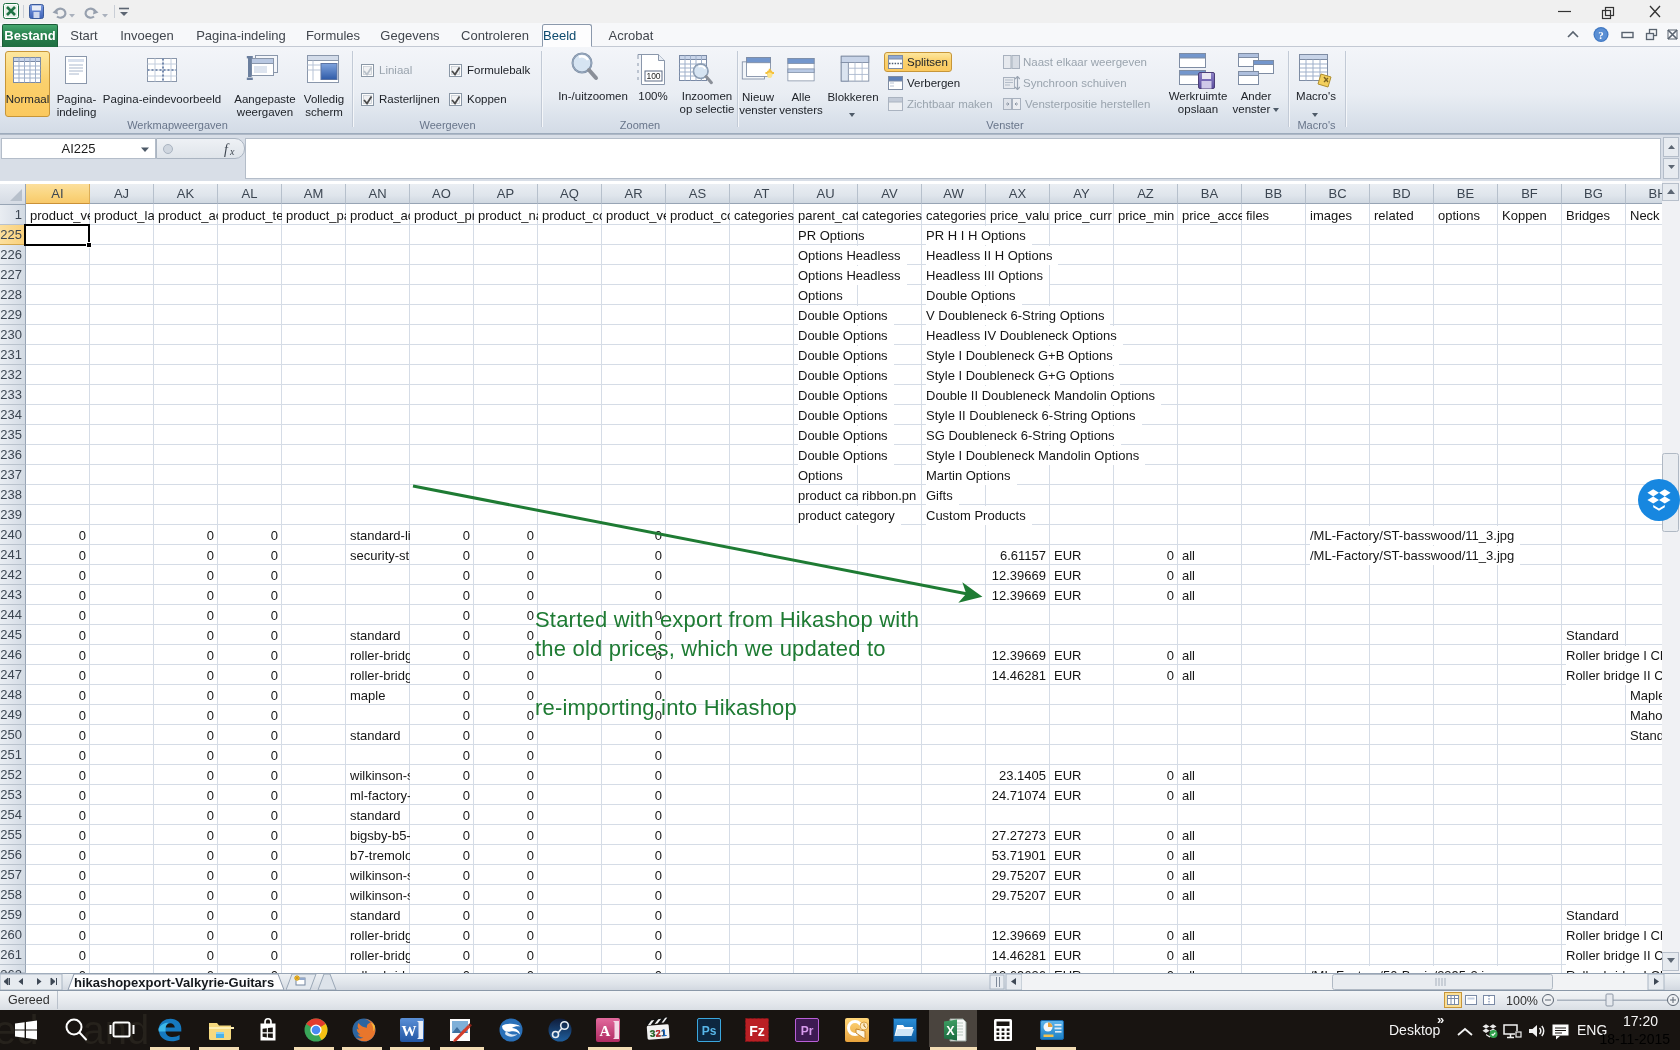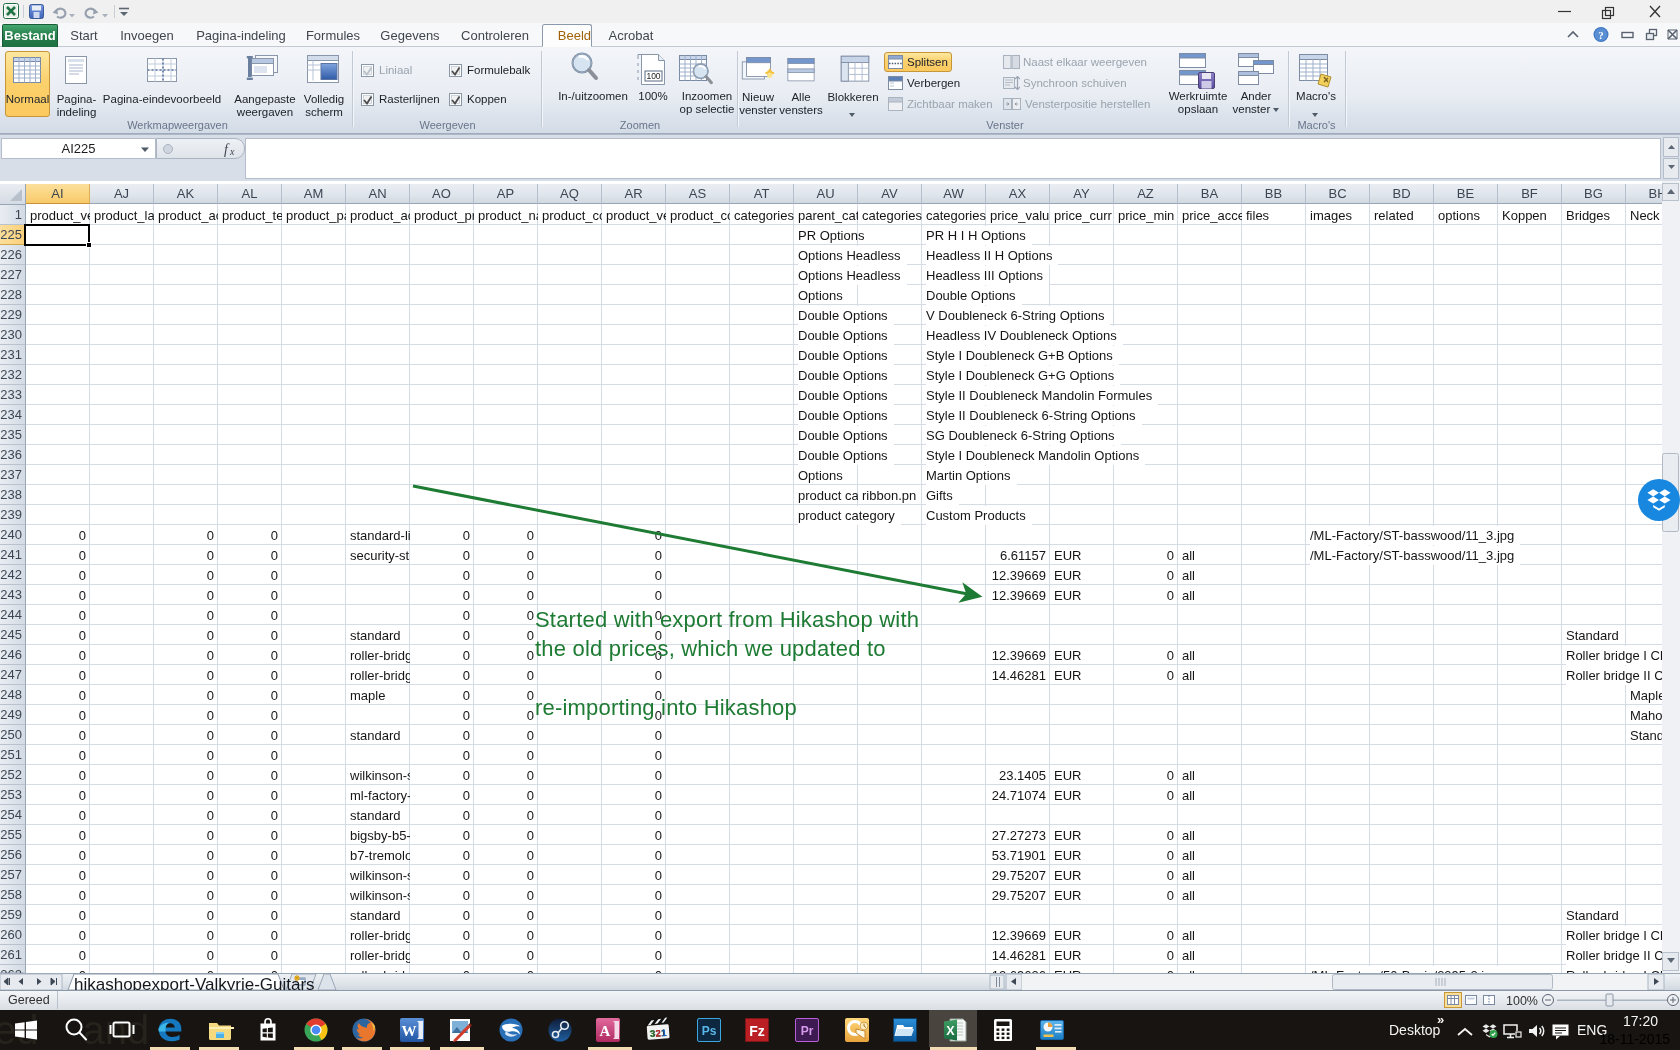--- a/index.html
+++ b/index.html
@@ -4,21 +4,21 @@
 html,body{width:1680px;height:1050px;overflow:hidden;font-family:"Liberation Sans",sans-serif;background:#fff}
 .abs{position:absolute}
 #stage{position:relative;width:1680px;height:1050px;overflow:hidden}
 
 #titlebar{left:0;top:0;width:1680px;height:23px;background:#f0f0f0}
 #title{left:0;top:4px;width:1680px;text-align:center;font-size:13px;color:#3c3c3c}
 
 #tabrow{left:0;top:23px;width:1680px;height:24px;background:#f7f8fa;border-bottom:1px solid #c3c9d3}
 .rtab{position:absolute;top:26px;height:21px;line-height:20px;font-size:13px;color:#41464d;text-align:center}
 #tab-bestand{left:2px;top:24px;width:56px;height:23px;background:linear-gradient(#45a76e,#27804d 45%,#1e6e41);border:1px solid #1a5c37;border-bottom:none;border-radius:2px 2px 0 0;color:#fff;line-height:22px;font-weight:bold;font-size:13px;text-align:center}
-#tab-beeld{left:542px;top:24px;width:50px;height:23px;background:#fdfdfe;border:1px solid #8b99ac;border-bottom:1px solid #fdfdfe;border-radius:2.5px 2.5px 0 0;line-height:21px;font-size:13px;color:#a16207;text-align:right}
+#tab-beeld{left:542px;top:24px;width:50px;height:23px;background:#fdfdfe;border:1px solid #8b99ac;border-bottom:1px solid #fdfdfe;border-radius:2.5px 2.5px 0 0;line-height:21px;font-size:13px;color:#0c4a6e;text-align:left}
 
 #ribbon{left:0;top:47px;width:1680px;height:87px;background:linear-gradient(#f3f5f9,#e9edf3 55%,#dce3ec 80%,#d3dbe6);border-bottom:1px solid #9dabbc}
 .gsep{position:absolute;top:4px;height:76px;width:1px;background:#c2cad6;box-shadow:1px 0 0 #f4f6f9}
 .glabel{position:absolute;top:72px;height:13px;font-size:11px;color:#68758a;text-align:center}
 .biglabel{position:absolute;font-size:11.5px;color:#20242a;text-align:center;line-height:13px}
 .amber{background:linear-gradient(#fde79f,#fbd16d 45%,#fbc95f);border:1px solid #c79639;border-radius:3px}
 .cblabel{position:absolute;font-size:11.5px;color:#20242a}
 .gray{color:#9aa4ae !important}
 .smalllabel{position:absolute;font-size:11.5px;color:#20242a;line-height:18px}
 .dd{display:inline-block;width:0;height:0;border-left:3px solid transparent;border-right:3px solid transparent;border-top:4px solid #4e5a68;vertical-align:middle}
@@ -492,21 +492,21 @@
 <div class="c ov" style="left:926px;top:286px;height:19px;padding-right:6px;">Double Options</div>
 <div class="c ov" style="left:798px;top:306px;height:19px;padding-right:6px;">Double Options</div>
 <div class="c ov" style="left:926px;top:306px;height:19px;padding-right:6px;">V Doubleneck 6-String Options</div>
 <div class="c ov" style="left:798px;top:326px;height:19px;padding-right:6px;">Double Options</div>
 <div class="c ov" style="left:926px;top:326px;height:19px;padding-right:6px;">Headless IV Doubleneck Options</div>
 <div class="c ov" style="left:798px;top:346px;height:19px;padding-right:6px;">Double Options</div>
 <div class="c ov" style="left:926px;top:346px;height:19px;padding-right:6px;">Style I Doubleneck G+B Options</div>
 <div class="c ov" style="left:798px;top:366px;height:19px;padding-right:6px;">Double Options</div>
 <div class="c ov" style="left:926px;top:366px;height:19px;padding-right:6px;">Style I Doubleneck G+G Options</div>
 <div class="c ov" style="left:798px;top:386px;height:19px;padding-right:6px;">Double Options</div>
-<div class="c ov" style="left:926px;top:386px;height:19px;padding-right:6px;">Style II Doubleneck Mandolin Formules</div>
+<div class="c ov" style="left:926px;top:386px;height:19px;padding-right:6px;">Double II Doubleneck Mandolin Options</div>
 <div class="c ov" style="left:798px;top:406px;height:19px;padding-right:6px;">Double Options</div>
 <div class="c ov" style="left:926px;top:406px;height:19px;padding-right:6px;">Style II Doubleneck 6-String Options</div>
 <div class="c ov" style="left:798px;top:426px;height:19px;padding-right:6px;">Double Options</div>
 <div class="c ov" style="left:926px;top:426px;height:19px;padding-right:6px;">SG Doubleneck 6-String Options</div>
 <div class="c ov" style="left:798px;top:446px;height:19px;padding-right:6px;">Double Options</div>
 <div class="c ov" style="left:926px;top:446px;height:19px;padding-right:6px;">Style I Doubleneck Mandolin Options</div>
 <div class="c" style="left:798px;top:466px;">Options</div>
 <div class="c ov" style="left:926px;top:466px;height:19px;padding-right:6px;">Martin Options</div>
 <div class="c clip" style="left:798px;top:486px;width:60px;height:19px;">product ca</div>
 <div class="c clip" style="left:862px;top:486px;width:60px;height:19px;">ribbon.pn</div>
@@ -767,21 +767,21 @@
 <rect x="990" y="2" width="14" height="14" fill="#e7ebf0" stroke="#aab6c3"></rect>
 <path d="M996.5 4 v10 M999.5 4 v10" stroke="#7e8a9a"></path>
 <rect x="1006" y="1" width="16" height="16" fill="#e7ebf0" stroke="#aab6c3"></rect>
 <path d="M1016 5 l-5 3.5 l5 3.5 z" fill="#3e4855"></path>
 <rect x="1022" y="1" width="626" height="16" fill="#f2f3f5"></rect>
 <rect x="1332.5" y="1.5" width="220" height="15" rx="2" fill="#e9ecf0" stroke="#b0b9c4"></rect>
 <path d="M1436 5 v8 M1439 5 v8 M1442 5 v8 M1445 5 v8" stroke="#a8b1bd"></path>
 <rect x="1648" y="1" width="16" height="16" fill="#e7ebf0" stroke="#aab6c3"></rect>
 <path d="M1654 5 l5 3.5 l-5 3.5 z" fill="#3e4855"></path>
 </svg>
-<div class="abs" style="left:74px;top:975px;font-size:17px;font-weight:normal;color:#14181d">hikashopexport-Valkyrie-Guitars</div>
+<div class="abs" style="left:74px;top:975px;font-size:13px;font-weight:bold;color:#14181d">hikashopexport-Valkyrie-Guitars</div>
 <div class="abs" id="statusbar"></div>
 <div class="abs" style="left:8px;top:993px;font-size:12.5px;color:#303030">Gereed</div>
 <div class="abs" style="left:57px;top:991px;width:1px;height:18px;background:#b9c1cb"></div>
 <svg class="abs" style="left:1444px;top:992px" width="236 " height="17" viewBox="0 0 236 17">
 <rect x="0.5" y="0.5" width="17" height="15" fill="#fbdf96" stroke="#c79639"></rect>
 <rect x="3.5" y="3.5" width="11" height="9" fill="#fff" stroke="#7a8aa5"></rect>
 <path d="M3.5 6.5 h11 M7 3.5 v9 M10.5 3.5 v9" stroke="#7a8aa5"></path>
 <rect x="21.5" y="3.5" width="11" height="9" fill="#fff" stroke="#7a8aa5"></rect>
 <rect x="23.5" y="5.5" width="7" height="2" fill="#c3cfe2"></rect>
 <rect x="39.5" y="3.5" width="11" height="9" fill="#fff" stroke="#7a8aa5"></rect>

